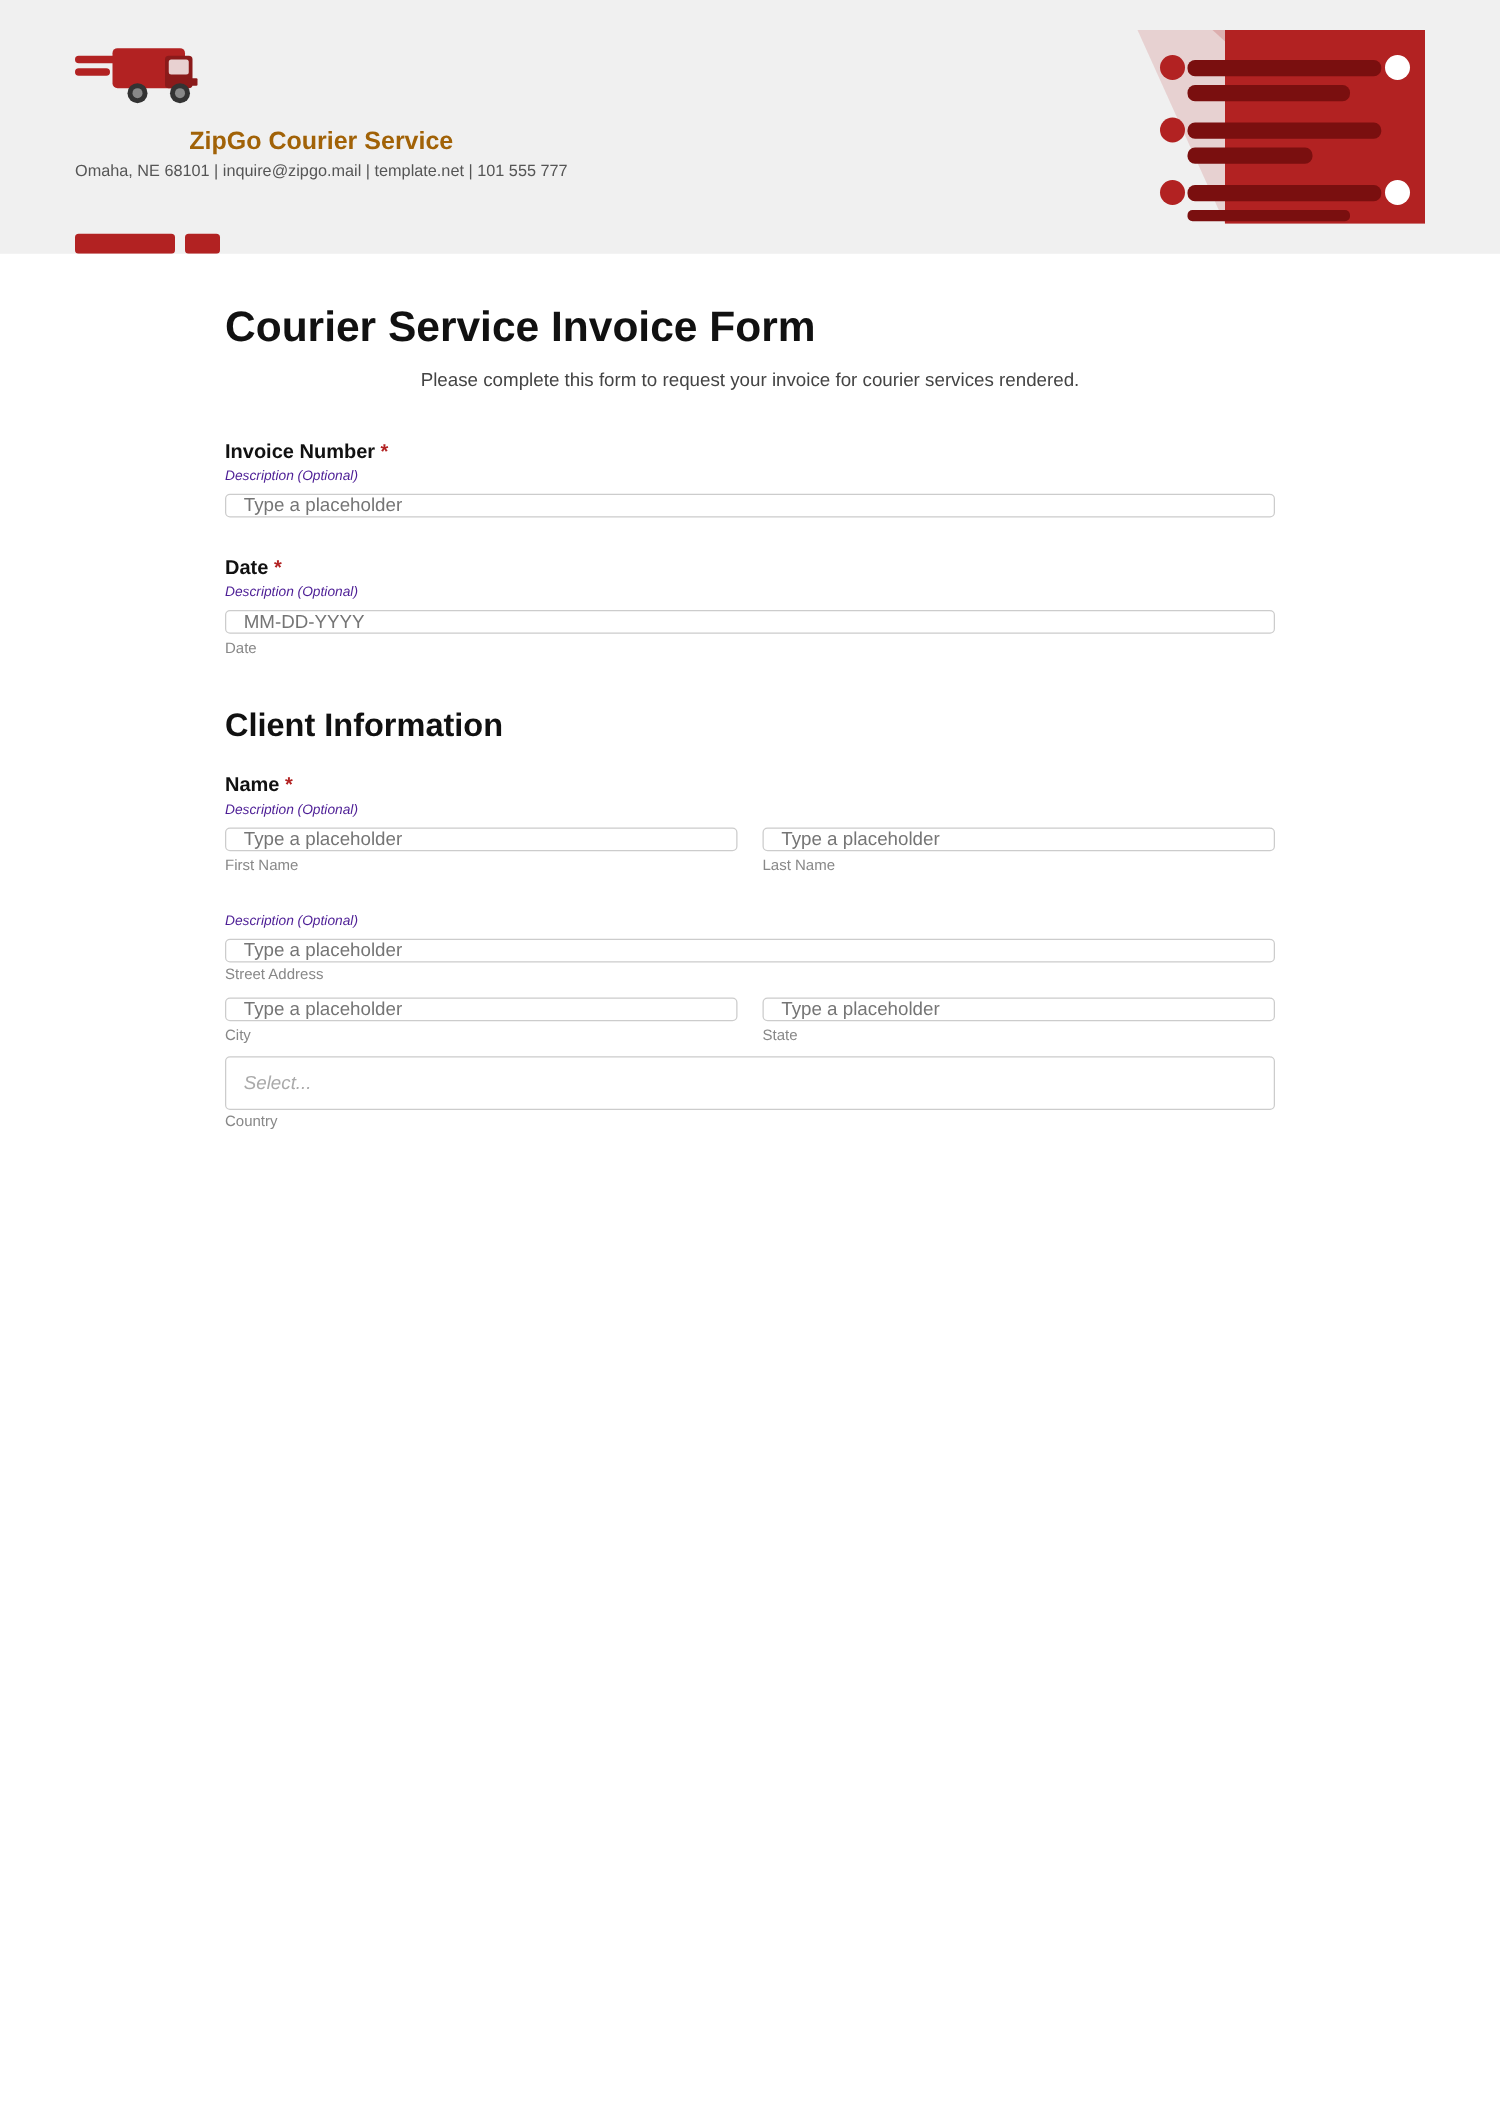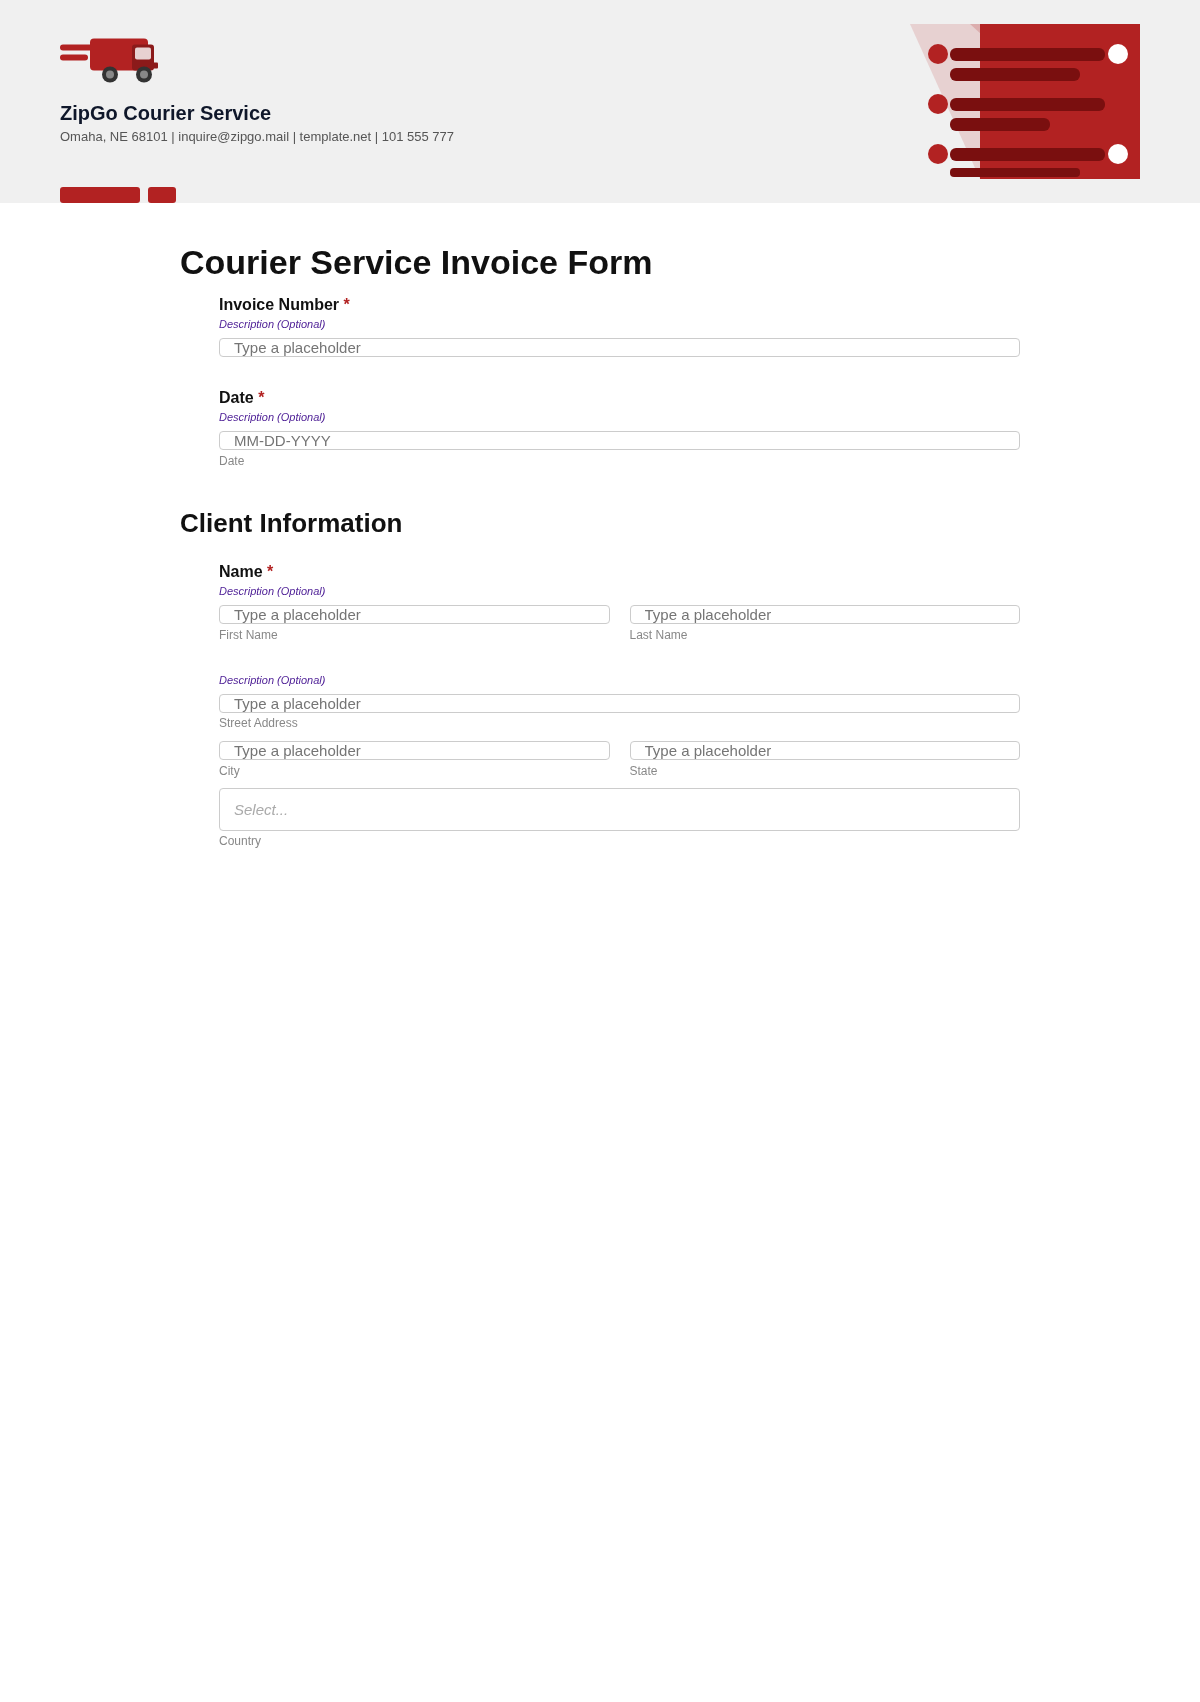--- a/index.html
+++ b/index.html
@@ -27,24 +27,25 @@
     .logo-area {
       display: flex;
       flex-direction: column;
     }
     .logo-truck {
       width: 100px;
       height: 70px;
       margin-bottom: 8px;
     }
     .company-name {
-      color: #0f172a;
+      color: #a16207;
       font-size: 20px;
       font-weight: bold;
       margin-bottom: 4px;
+      text-align: center;
     }
     .company-info {
       color: #555;
       font-size: 13px;
     }
 
     
     .main-content {
       padding: 40px 80px 60px 80px;
       max-width: 1000px;
@@ -59,21 +60,20 @@
     .form-subtitle {
       text-align: center;
       color: #444;
       font-size: 15px;
       margin-bottom: 40px;
     }
 
     
     .field-group {
       margin-bottom: 32px;
-      margin-left: 39px;
     }
     .field-label {
       font-size: 16px;
       font-weight: bold;
       color: #111;
       margin-bottom: 4px;
     }
     .field-label .required {
       color: #b22222;
     }
@@ -189,20 +189,21 @@
 
   <div style="margin-top:8px; display:flex; align-items:center; gap:8px; padding-bottom:0;">
     <div style="width:80px; height:16px; background:#b22222; border-radius:3px;"></div>
     <div style="width:28px; height:16px; background:#b22222; border-radius:3px;"></div>
   </div>
 </div>
 
 <div class="main-content">
 
   <h1 class="form-title">Courier Service Invoice Form</h1>
+  <p class="form-subtitle">Please complete this form to request your invoice for courier services rendered.</p>
 
   <div class="field-group">
     <div class="field-label">
       <span>Invoice Number</span><span class="required"> *</span>
     </div>
     <div class="field-description">Description (Optional)</div>
     <input class="field-input" type="text" placeholder="Type a placeholder" style="">
   </div>
 
   <div class="field-group">

